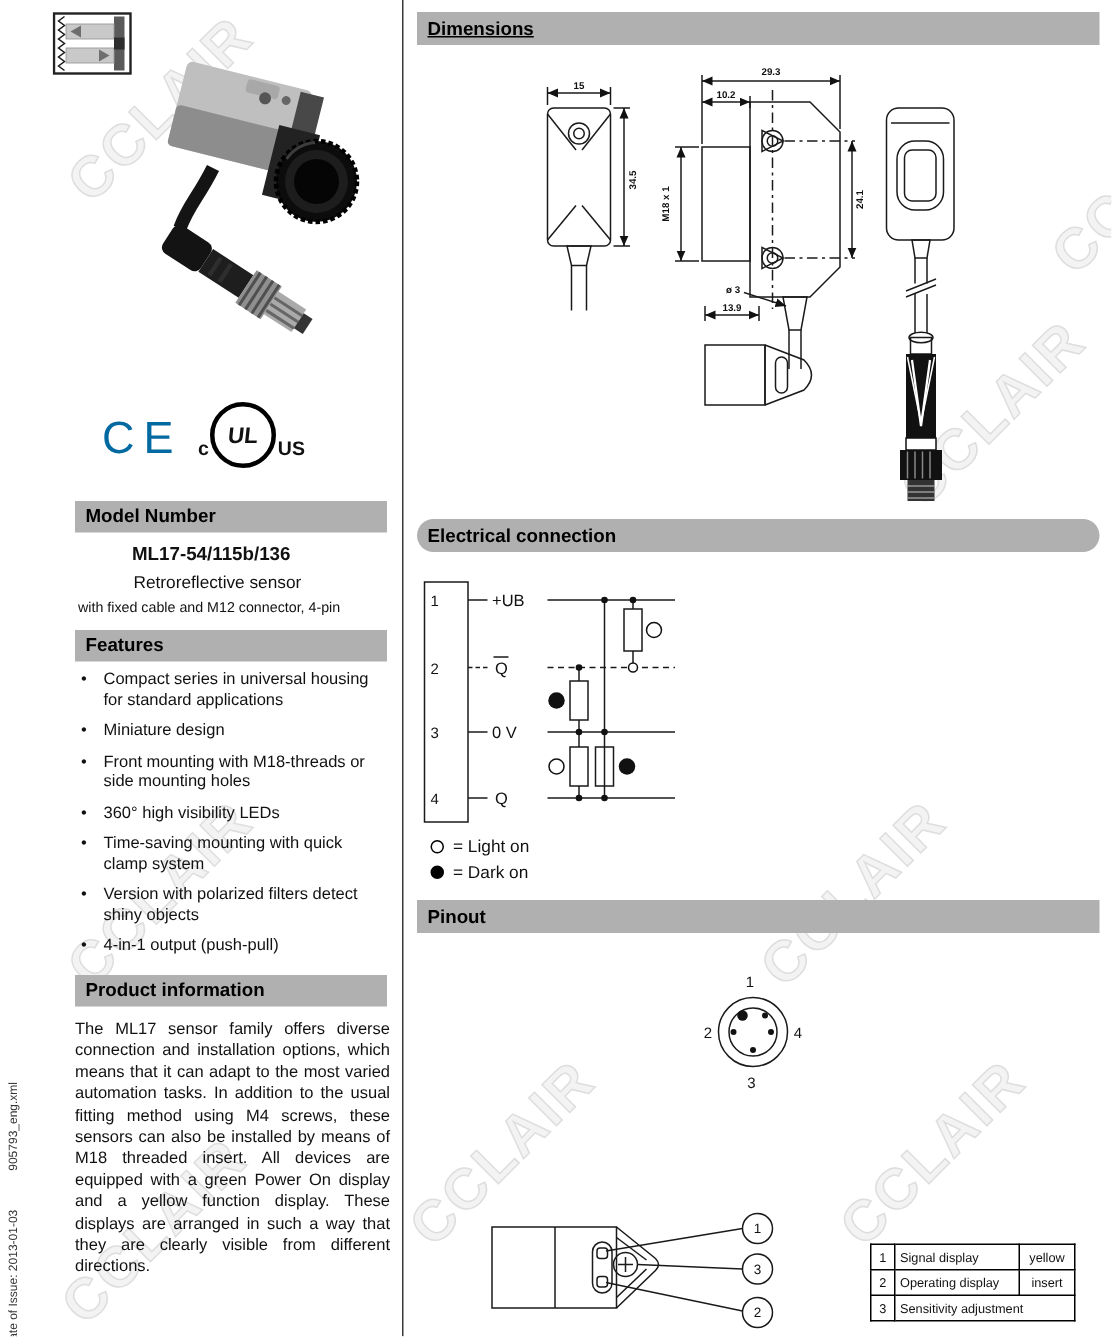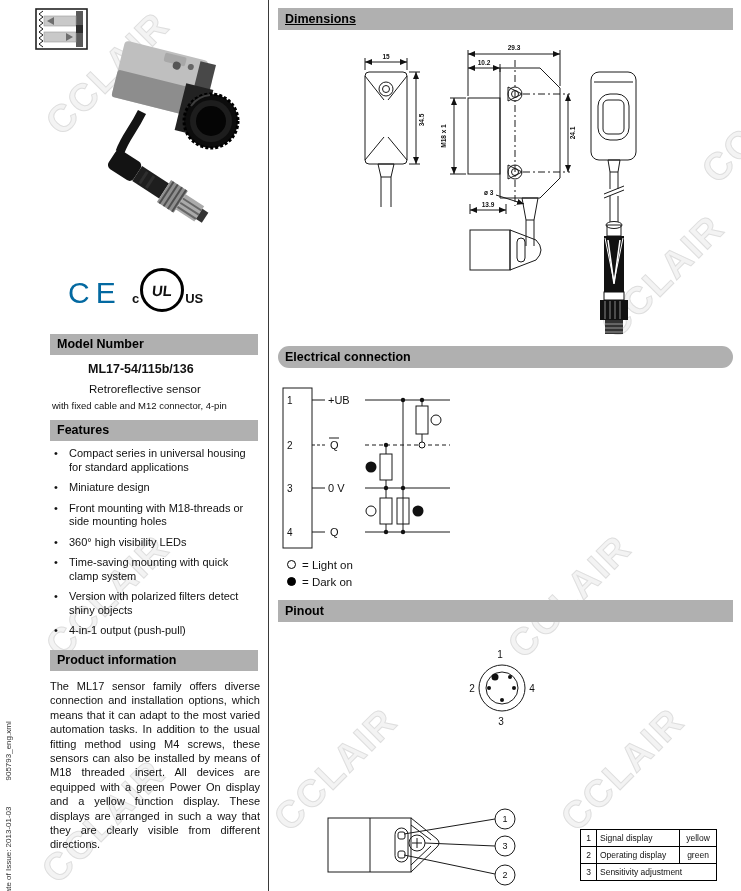--- a/index.html
+++ b/index.html
@@ -370,21 +370,21 @@
   <table class="ind">
     <tbody>
         <tr>
       <td class="cnum">1</td>
       <td class="clab">Signal display</td>
       <td class="cval">yellow</td>
     </tr>
     <tr>
       <td class="cnum">2</td>
       <td class="clab">Operating display</td>
-      <td class="cval">green</td>
+      <td class="cval">insert</td>
     </tr>
     <tr>
       <td class="cnum">3</td>
       <td class="clab" colspan="2">Sensitivity adjustment</td>
     </tr>
   </tbody>
     </table>
 
 </div>
 

